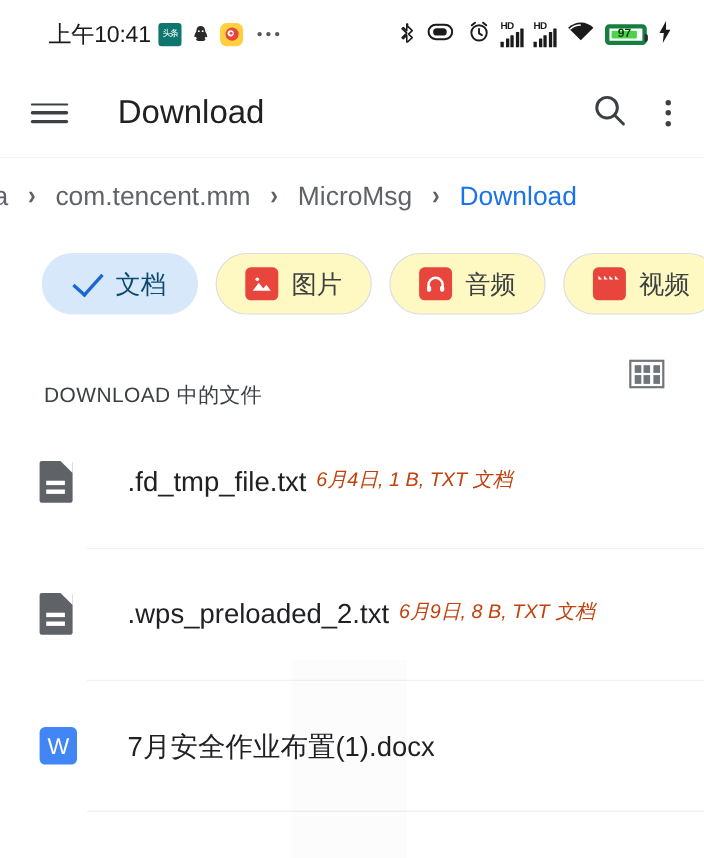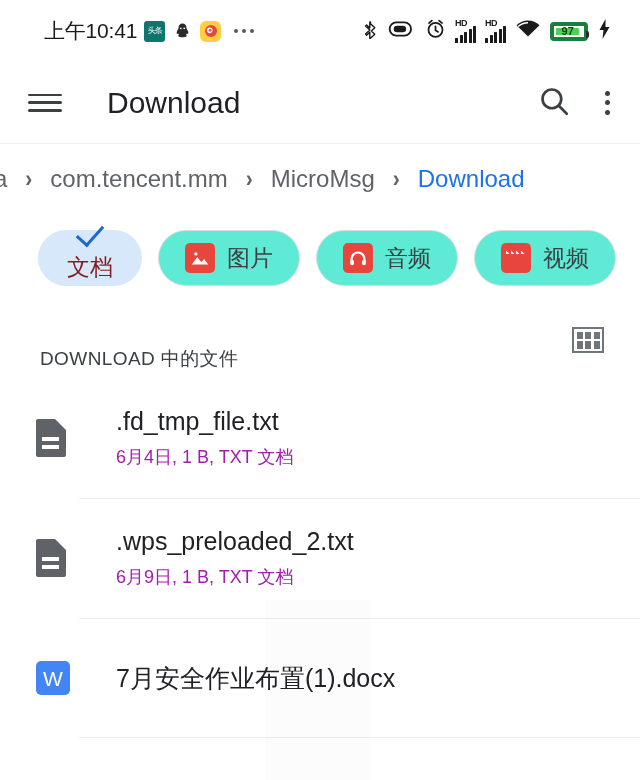--- a/index.html
+++ b/index.html
@@ -138,32 +138,31 @@
     white-space: nowrap;
   }
   .chip {
     height: 56px;
     display: flex;
     align-items: center;
     gap: 12px;
     padding: 0 26px;
     border-radius: 28px;
     border: 1.5px solid #dadce0;
-    background: #5eead4;
+    background: #fef9c3;
     font-size: 23px;
     color: #3c4043;
     flex: none;
     cursor: pointer;
   }
   .chip.selected {
     background: #d7e8fb;
     border-color: #d7e8fb;
-    color: #7f1d1d;
+    color: #0c4a6e;
     padding: 0 28px;
-    flex-direction: column;
   }
   .chip-ico {
     width: 30px; height: 30px;
     border-radius: 5px;
     background: #e8453c;
     display: flex; align-items: center; justify-content: center;
     flex: none;
     position: relative;
   }
   .check {
@@ -246,31 +245,32 @@
   .word-ico {
     width: 34px; height: 34px;
     background: #4285f4;
     border-radius: 5px;
     display: flex; align-items: center; justify-content: center;
     color: #fff;
     font-size: 21px;
     font-weight: 500;
     line-height: 1;
   }
-  .file-meta { display: flex; flex-direction: column; gap: 9px; min-width: 0; }
+  .file-meta { display: flex; flex-direction: row; gap: 9px; min-width: 0; }
   .file-name {
     font-size: 25px;
     color: #202124;
     white-space: nowrap;
     overflow: hidden;
   }
   .file-sub {
     font-size: 18px;
-    color: #a21caf;
+    color: #c2410c;
     white-space: nowrap;
+    font-style: italic;
   }
 
   .watermark-band {
     position: absolute;
     left: 265px; top: 600px;
     width: 105px; height: 180px;
     background: rgba(0,0,0,0.012);
     pointer-events: none;
   }
 </style>
@@ -475,21 +475,21 @@
 
   <div class="file-row">
     <span class="file-ico-wrap">
       <span class="doc-ico">
         <i class="line l1"></i>
           <i class="line l2"></i>
       </span>
     </span>
     <span class="file-meta">
       <span class="file-name">.wps_preloaded_2.txt</span>
-      <span class="file-sub">6月9日, 1 B, TXT 文档</span>
+      <span class="file-sub">6月9日, 8 B, TXT 文档</span>
     </span>
   </div>
 
   <div class="file-row">
     <span class="file-ico-wrap">
       <span class="word-ico">W</span>
     </span>
     <span class="file-meta">
       <span class="file-name">7月安全作业布置(1).docx</span>
     </span>

